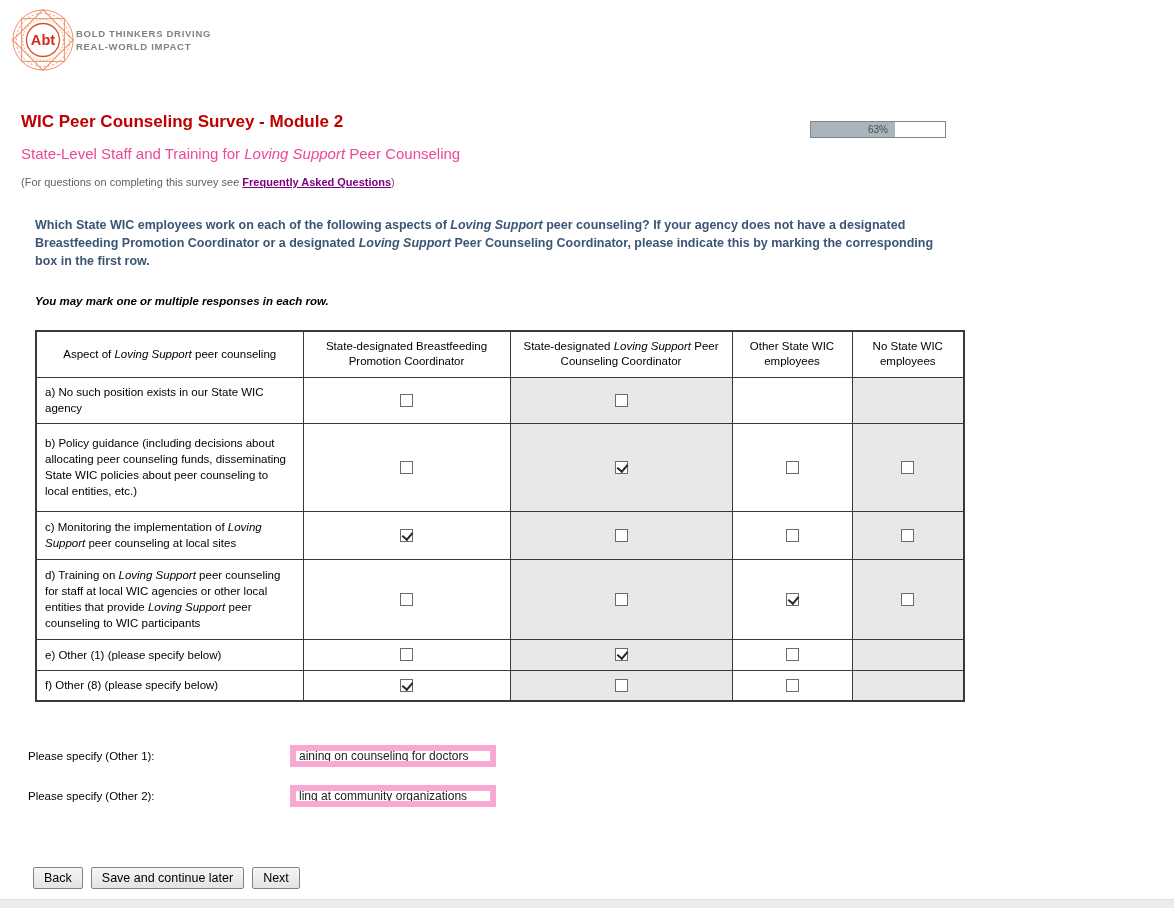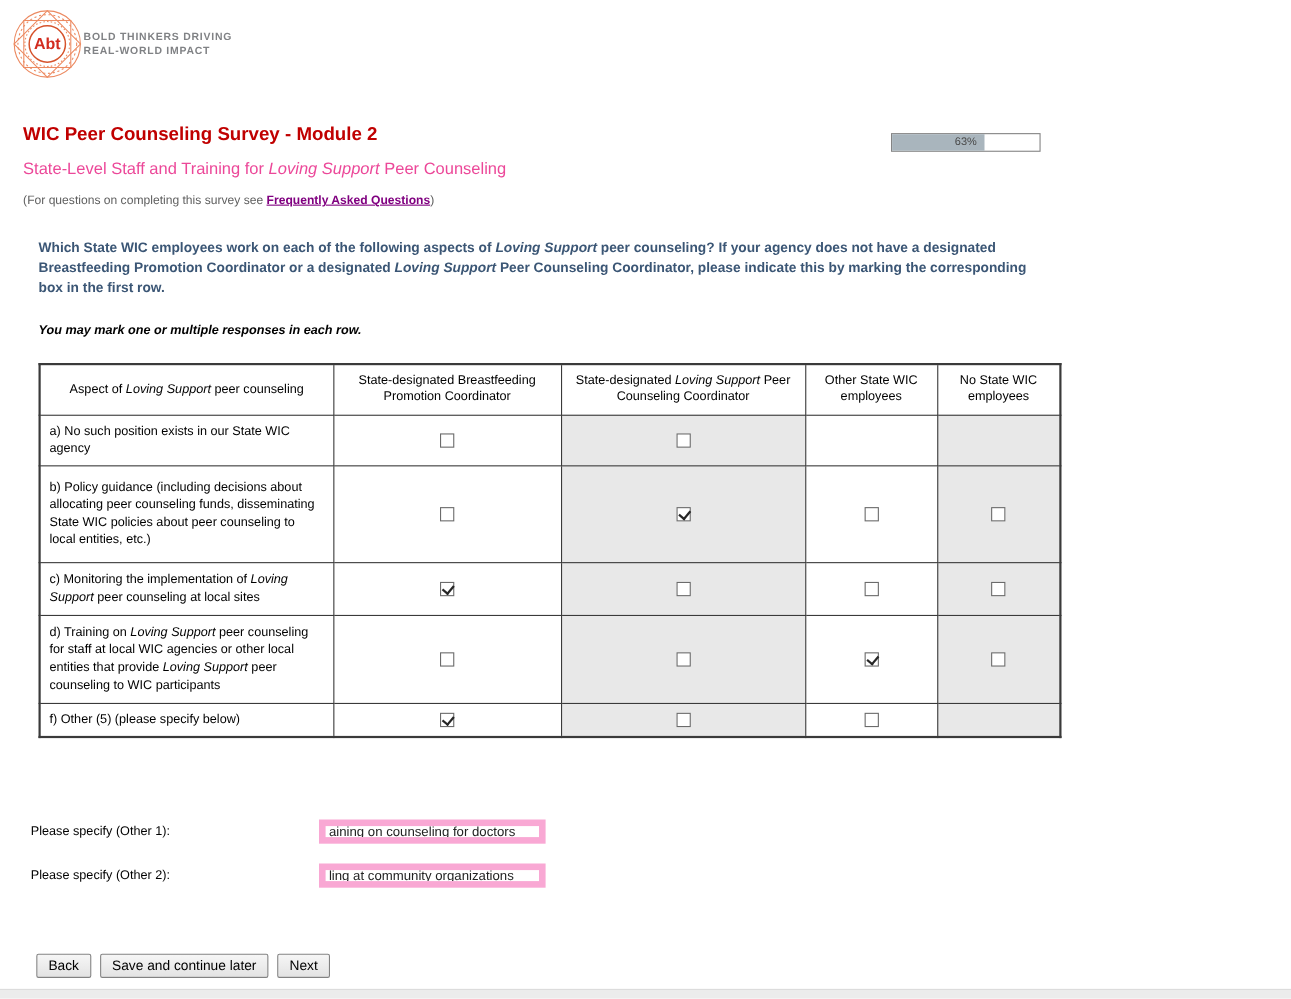--- a/index.html
+++ b/index.html
@@ -131,21 +131,28 @@
           <td class="cb shade"><input type="checkbox" style=""></td>
         </tr>
         <tr>
           <td class="rowlabel"><span>d) Training on </span><i>Loving Support</i><span> peer counseling for staff at local WIC agencies or other local entities that provide </span><i>Loving Support</i><span> peer counseling to WIC participants</span></td>
           <td class="cb"><input type="checkbox" style=""></td>
           <td class="cb shade"><input type="checkbox" style=""></td>
           <td class="cb"><input type="checkbox" checked="" style=""></td>
           <td class="cb shade"><input type="checkbox" style=""></td>
         </tr>
         <tr>
-          <td class="rowlabel"><span>f) Other (5) (please specify below)</span></td>
+          <td class="rowlabel"><span>e) Other (1) (please specify below)</span></td>
+          <td class="cb"><input type="checkbox" style=""></td>
+          <td class="cb shade"><input type="checkbox" checked="" style=""></td>
+          <td class="cb"><input type="checkbox" style=""></td>
+          <td class="cb shade"></td>
+        </tr>
+        <tr>
+          <td class="rowlabel"><span>f) Other (8) (please specify below)</span></td>
           <td class="cb"><input type="checkbox" checked="" style=""></td>
           <td class="cb shade"><input type="checkbox" style=""></td>
           <td class="cb"><input type="checkbox" style=""></td>
           <td class="cb shade"></td>
         </tr>
       </tbody>
   </table>
 
   <div class="abs specify-row" style="top:745px">
     <label>Please specify (Other 1):</label>

